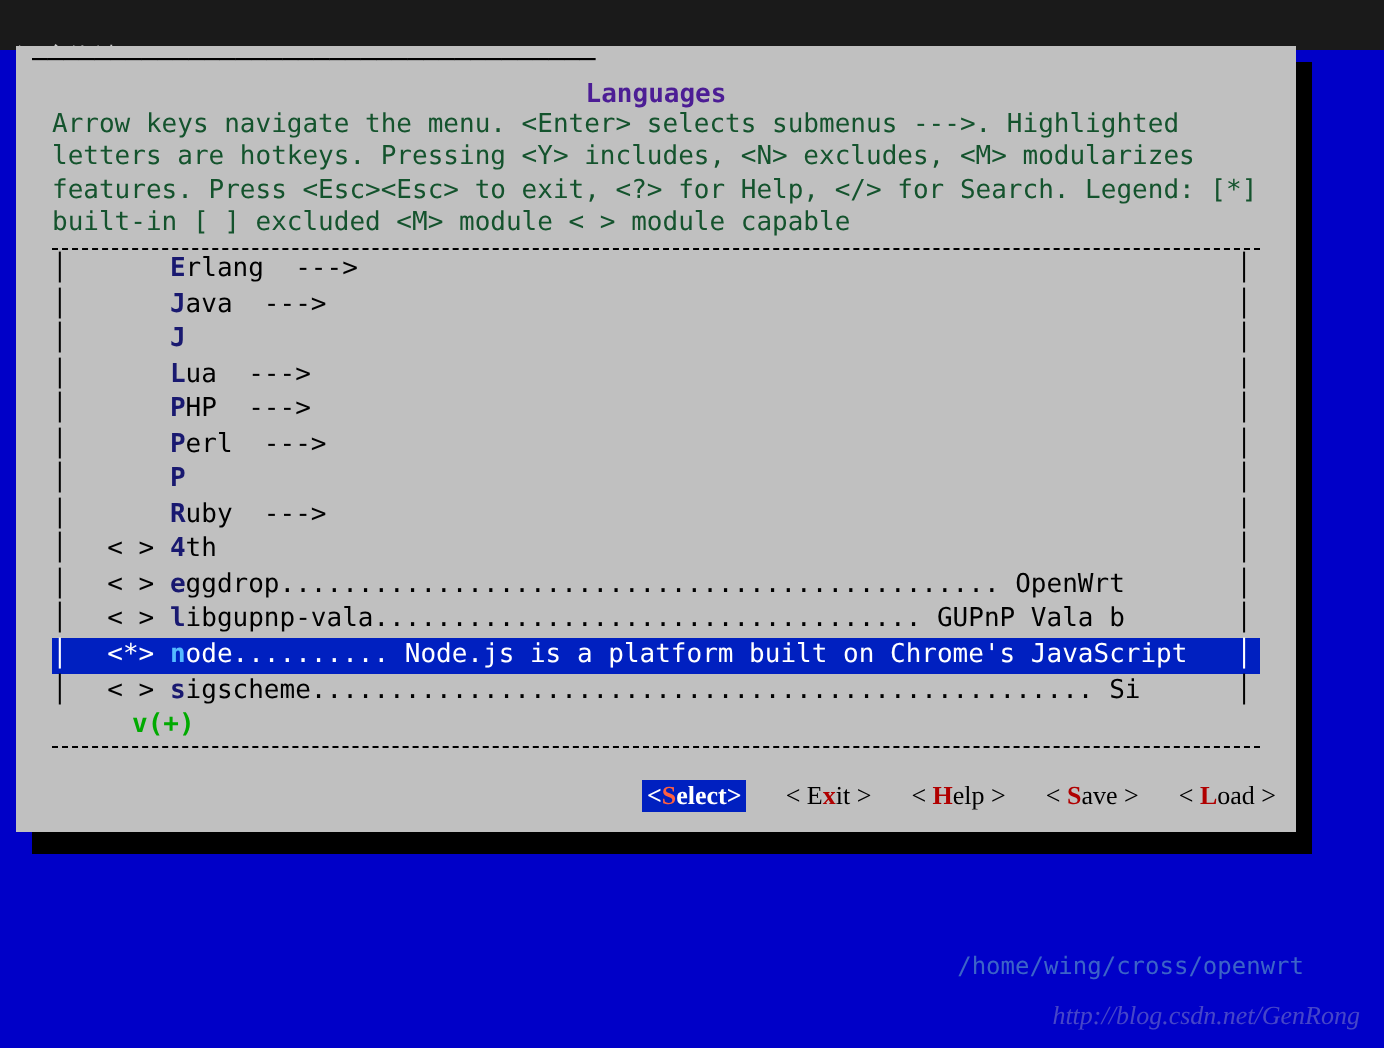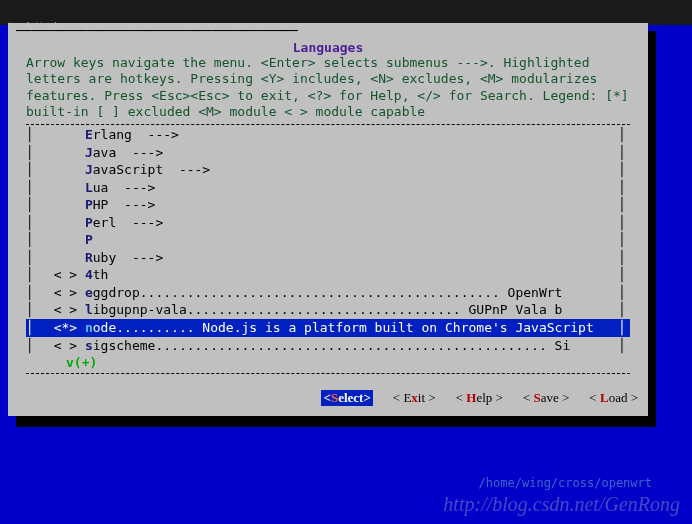--- a/index.html
+++ b/index.html
@@ -111,21 +111,21 @@
     padding: 0 2px;
   }
   .btn-row .btn.sel-btn .angle { color: #fff; }
   .btn-row .btn.sel-btn .hk { color: #ff6040; }
 
   .watermark {
     position: absolute;
     bottom: 8px; right: 12px;
     color: rgba(200,200,200,0.35);
     font-family: serif;
-    font-size: 20px;
+    font-size: 13px;
     font-style: italic;
     pointer-events: none;
   }
   .pathline {
     position: absolute;
     bottom: 34px; right: 40px;
     color: rgba(120,200,200,0.5);
     font-size: 12px;
     pointer-events: none;
   }
@@ -152,21 +152,21 @@
         <span class="dash">────────────────────────────────────</span>
       </div>
       <div class="header-row">
         <span>Languages</span>
       </div>
       <div class="help-text">Arrow keys navigate the menu.  &lt;Enter&gt; selects submenus ---&gt;.  Highlighted letters are hotkeys.  Pressing &lt;Y&gt; includes, &lt;N&gt; excludes, &lt;M&gt; modularizes features.  Press &lt;Esc&gt;&lt;Esc&gt; to exit, &lt;?&gt; for Help, &lt;/&gt; for Search.  Legend: [*] built-in  [ ] excluded  &lt;M&gt; module  &lt; &gt; module capable</div>
 
       <div class="menu-box" id="menu-box">
           <div class="menu-row"><span class="bar-l">│ </span><span class="lead">      </span><span class="hot">E</span><span class="txt">rlang  ---&gt;</span><span class="bar-r">│</span></div>
           <div class="menu-row"><span class="bar-l">│ </span><span class="lead">      </span><span class="hot">J</span><span class="txt">ava  ---&gt;</span><span class="bar-r">│</span></div>
-          <div class="menu-row"><span class="bar-l">│ </span><span class="lead">      </span><span class="hot">J</span><span class="txt">avaScript  ---&gt;</span><span class="bar-r">│</span></div>
+          <div class="menu-row"><span class="bar-l">│ </span><span class="lead">      </span><span class="hot">J</span><span class="bar-r">│</span></div>
           <div class="menu-row"><span class="bar-l">│ </span><span class="lead">      </span><span class="hot">L</span><span class="txt">ua  ---&gt;</span><span class="bar-r">│</span></div>
           <div class="menu-row"><span class="bar-l">│ </span><span class="lead">      </span><span class="hot">P</span><span class="txt">HP  ---&gt;</span><span class="bar-r">│</span></div>
           <div class="menu-row"><span class="bar-l">│ </span><span class="lead">      </span><span class="hot">P</span><span class="txt">erl  ---&gt;</span><span class="bar-r">│</span></div>
           <div class="menu-row"><span class="bar-l">│ </span><span class="lead">      </span><span class="hot">P</span><span class="bar-r">│</span></div>
           <div class="menu-row"><span class="bar-l">│ </span><span class="lead">      </span><span class="hot">R</span><span class="txt">uby  ---&gt;</span><span class="bar-r">│</span></div>
           <div class="menu-row"><span class="bar-l">│ </span><span class="lead">  &lt; &gt; </span><span class="hot">4</span><span class="txt">th</span><span class="bar-r">│</span></div>
           <div class="menu-row"><span class="bar-l">│ </span><span class="lead">  &lt; &gt; </span><span class="hot">e</span><span class="txt">ggdrop.............................................. OpenWrt</span><span class="bar-r">│</span></div>
           <div class="menu-row"><span class="bar-l">│ </span><span class="lead">  &lt; &gt; </span><span class="hot">l</span><span class="txt">ibgupnp-vala................................... GUPnP Vala b</span><span class="bar-r">│</span></div>
           <div class="menu-row sel"><span class="bar-l">│ </span><span class="lead">  &lt;*&gt; </span><span class="hot">n</span><span class="txt">ode.......... Node.js is a platform built on Chrome's JavaScript</span><span class="bar-r">│</span></div>
           <div class="menu-row"><span class="bar-l">│ </span><span class="lead">  &lt; &gt; </span><span class="hot">s</span><span class="txt">igscheme.................................................. Si</span><span class="bar-r">│</span></div>

